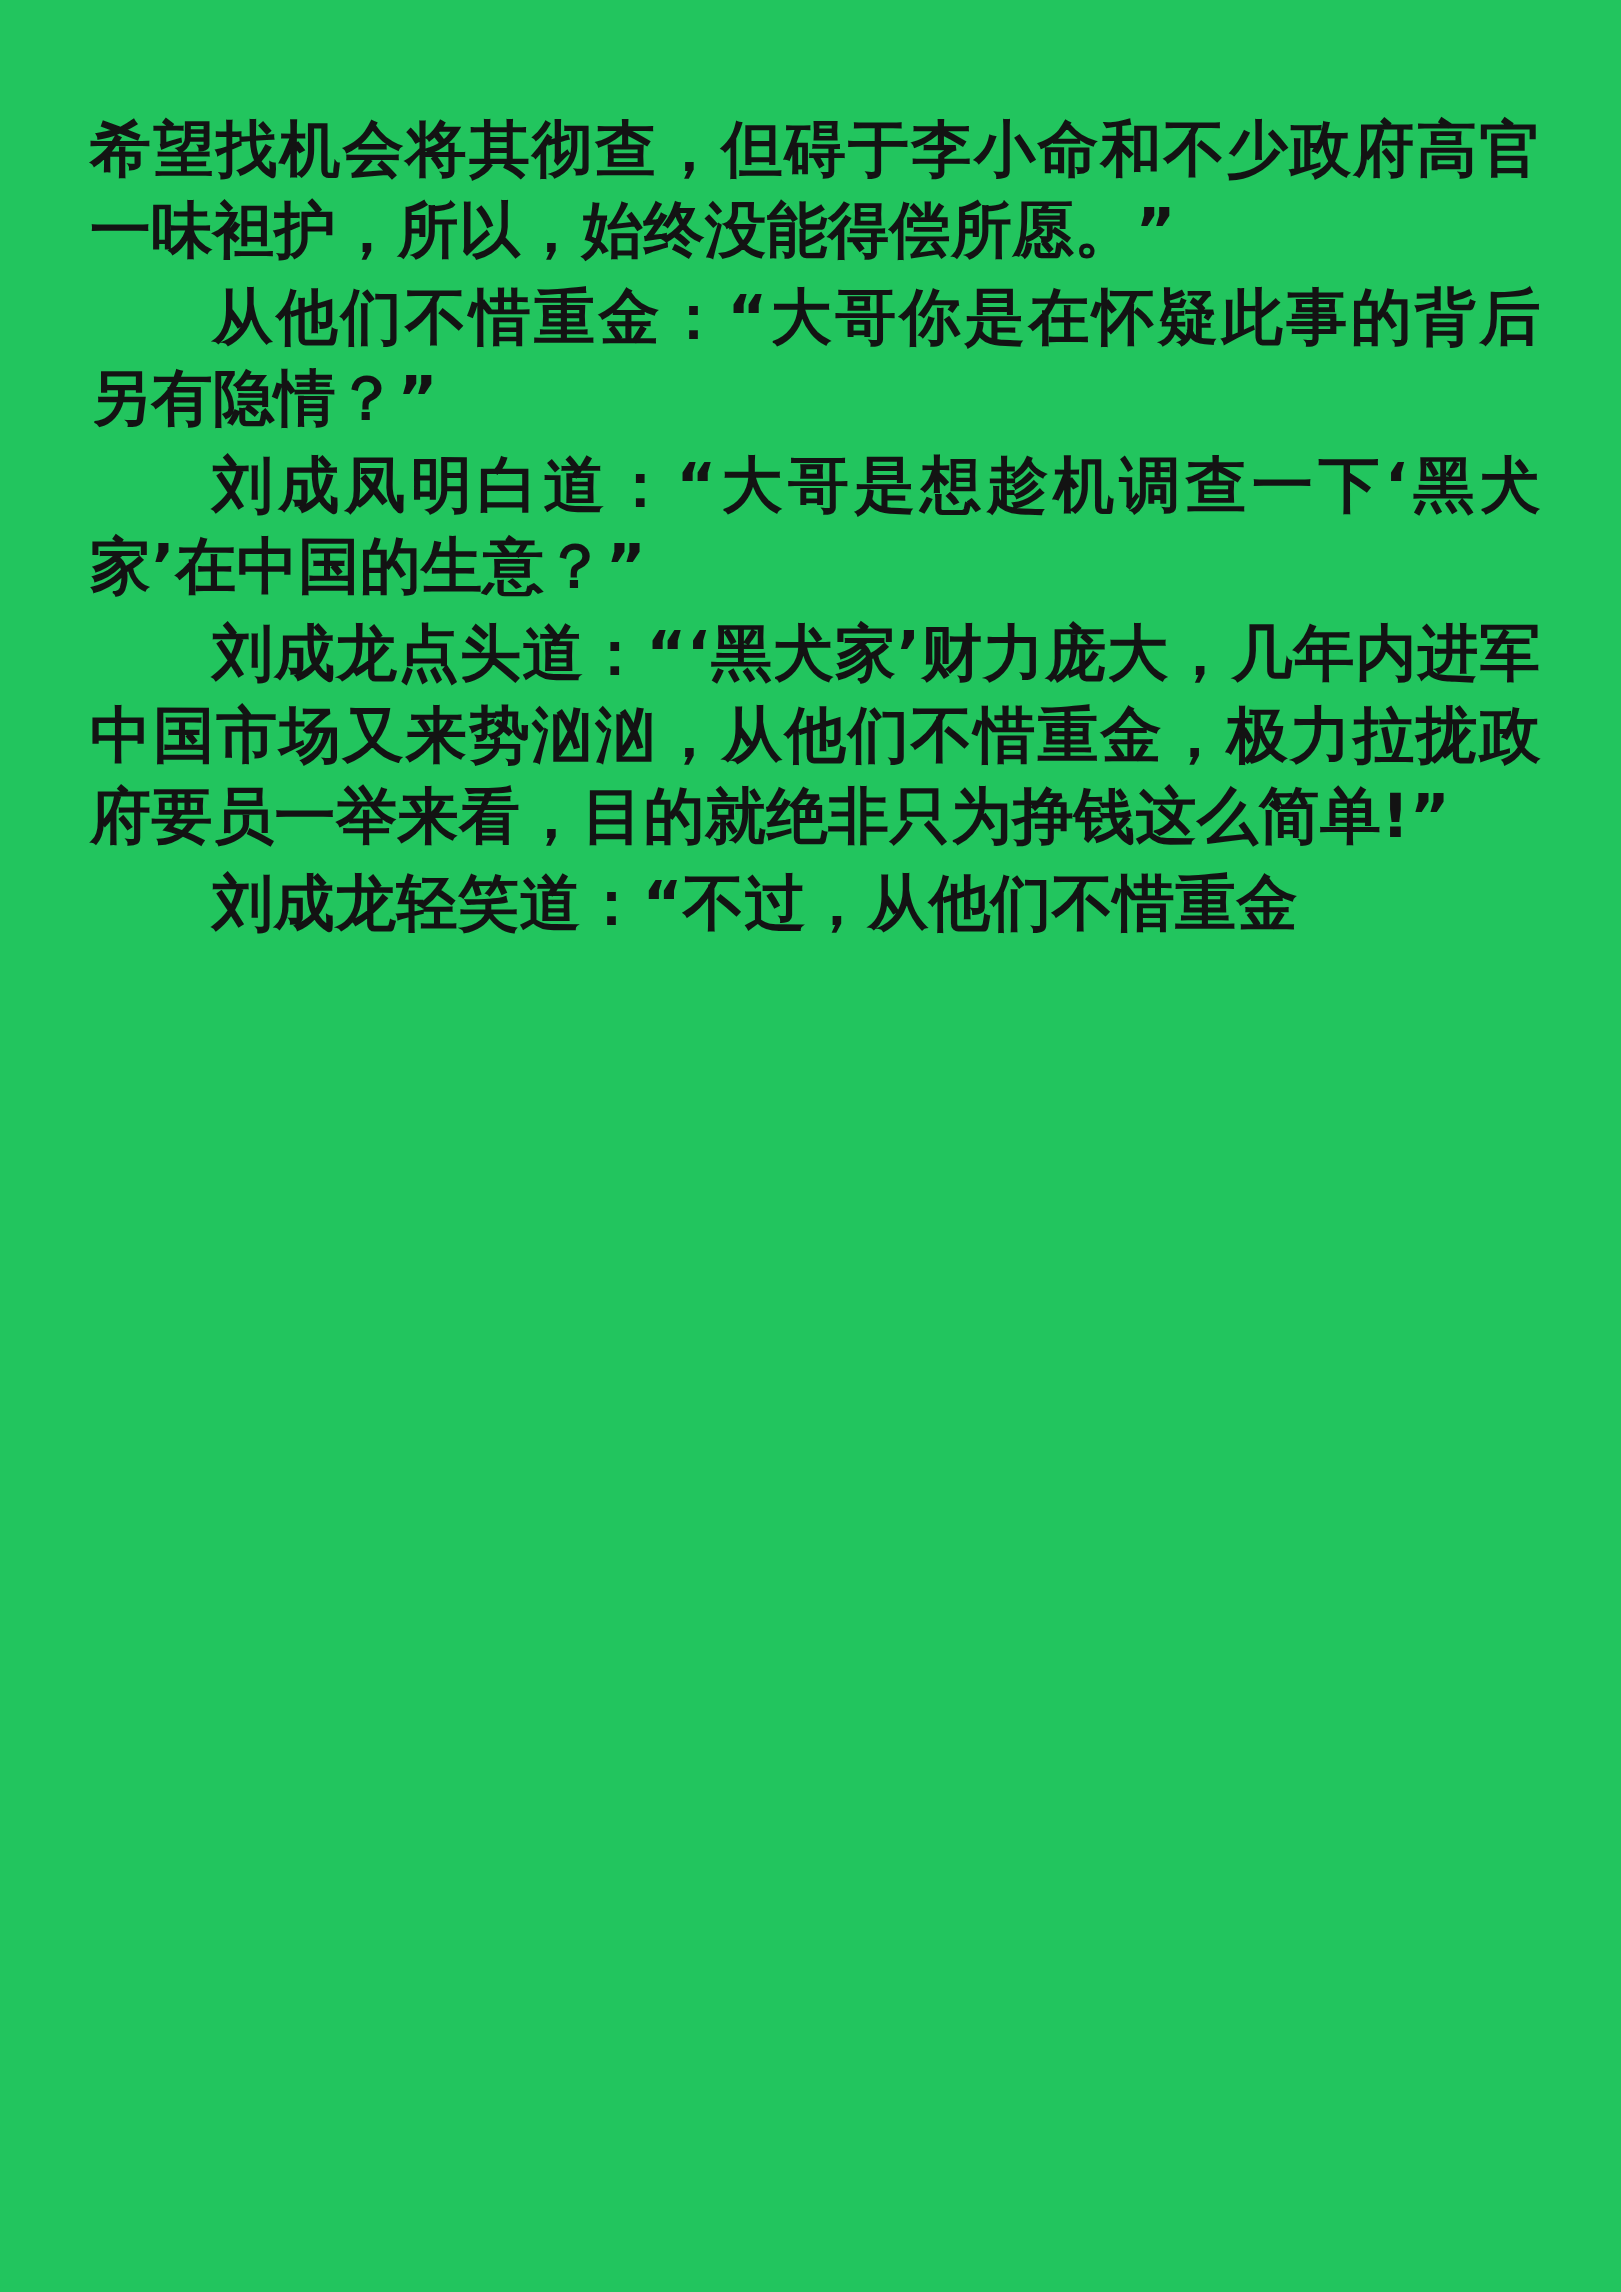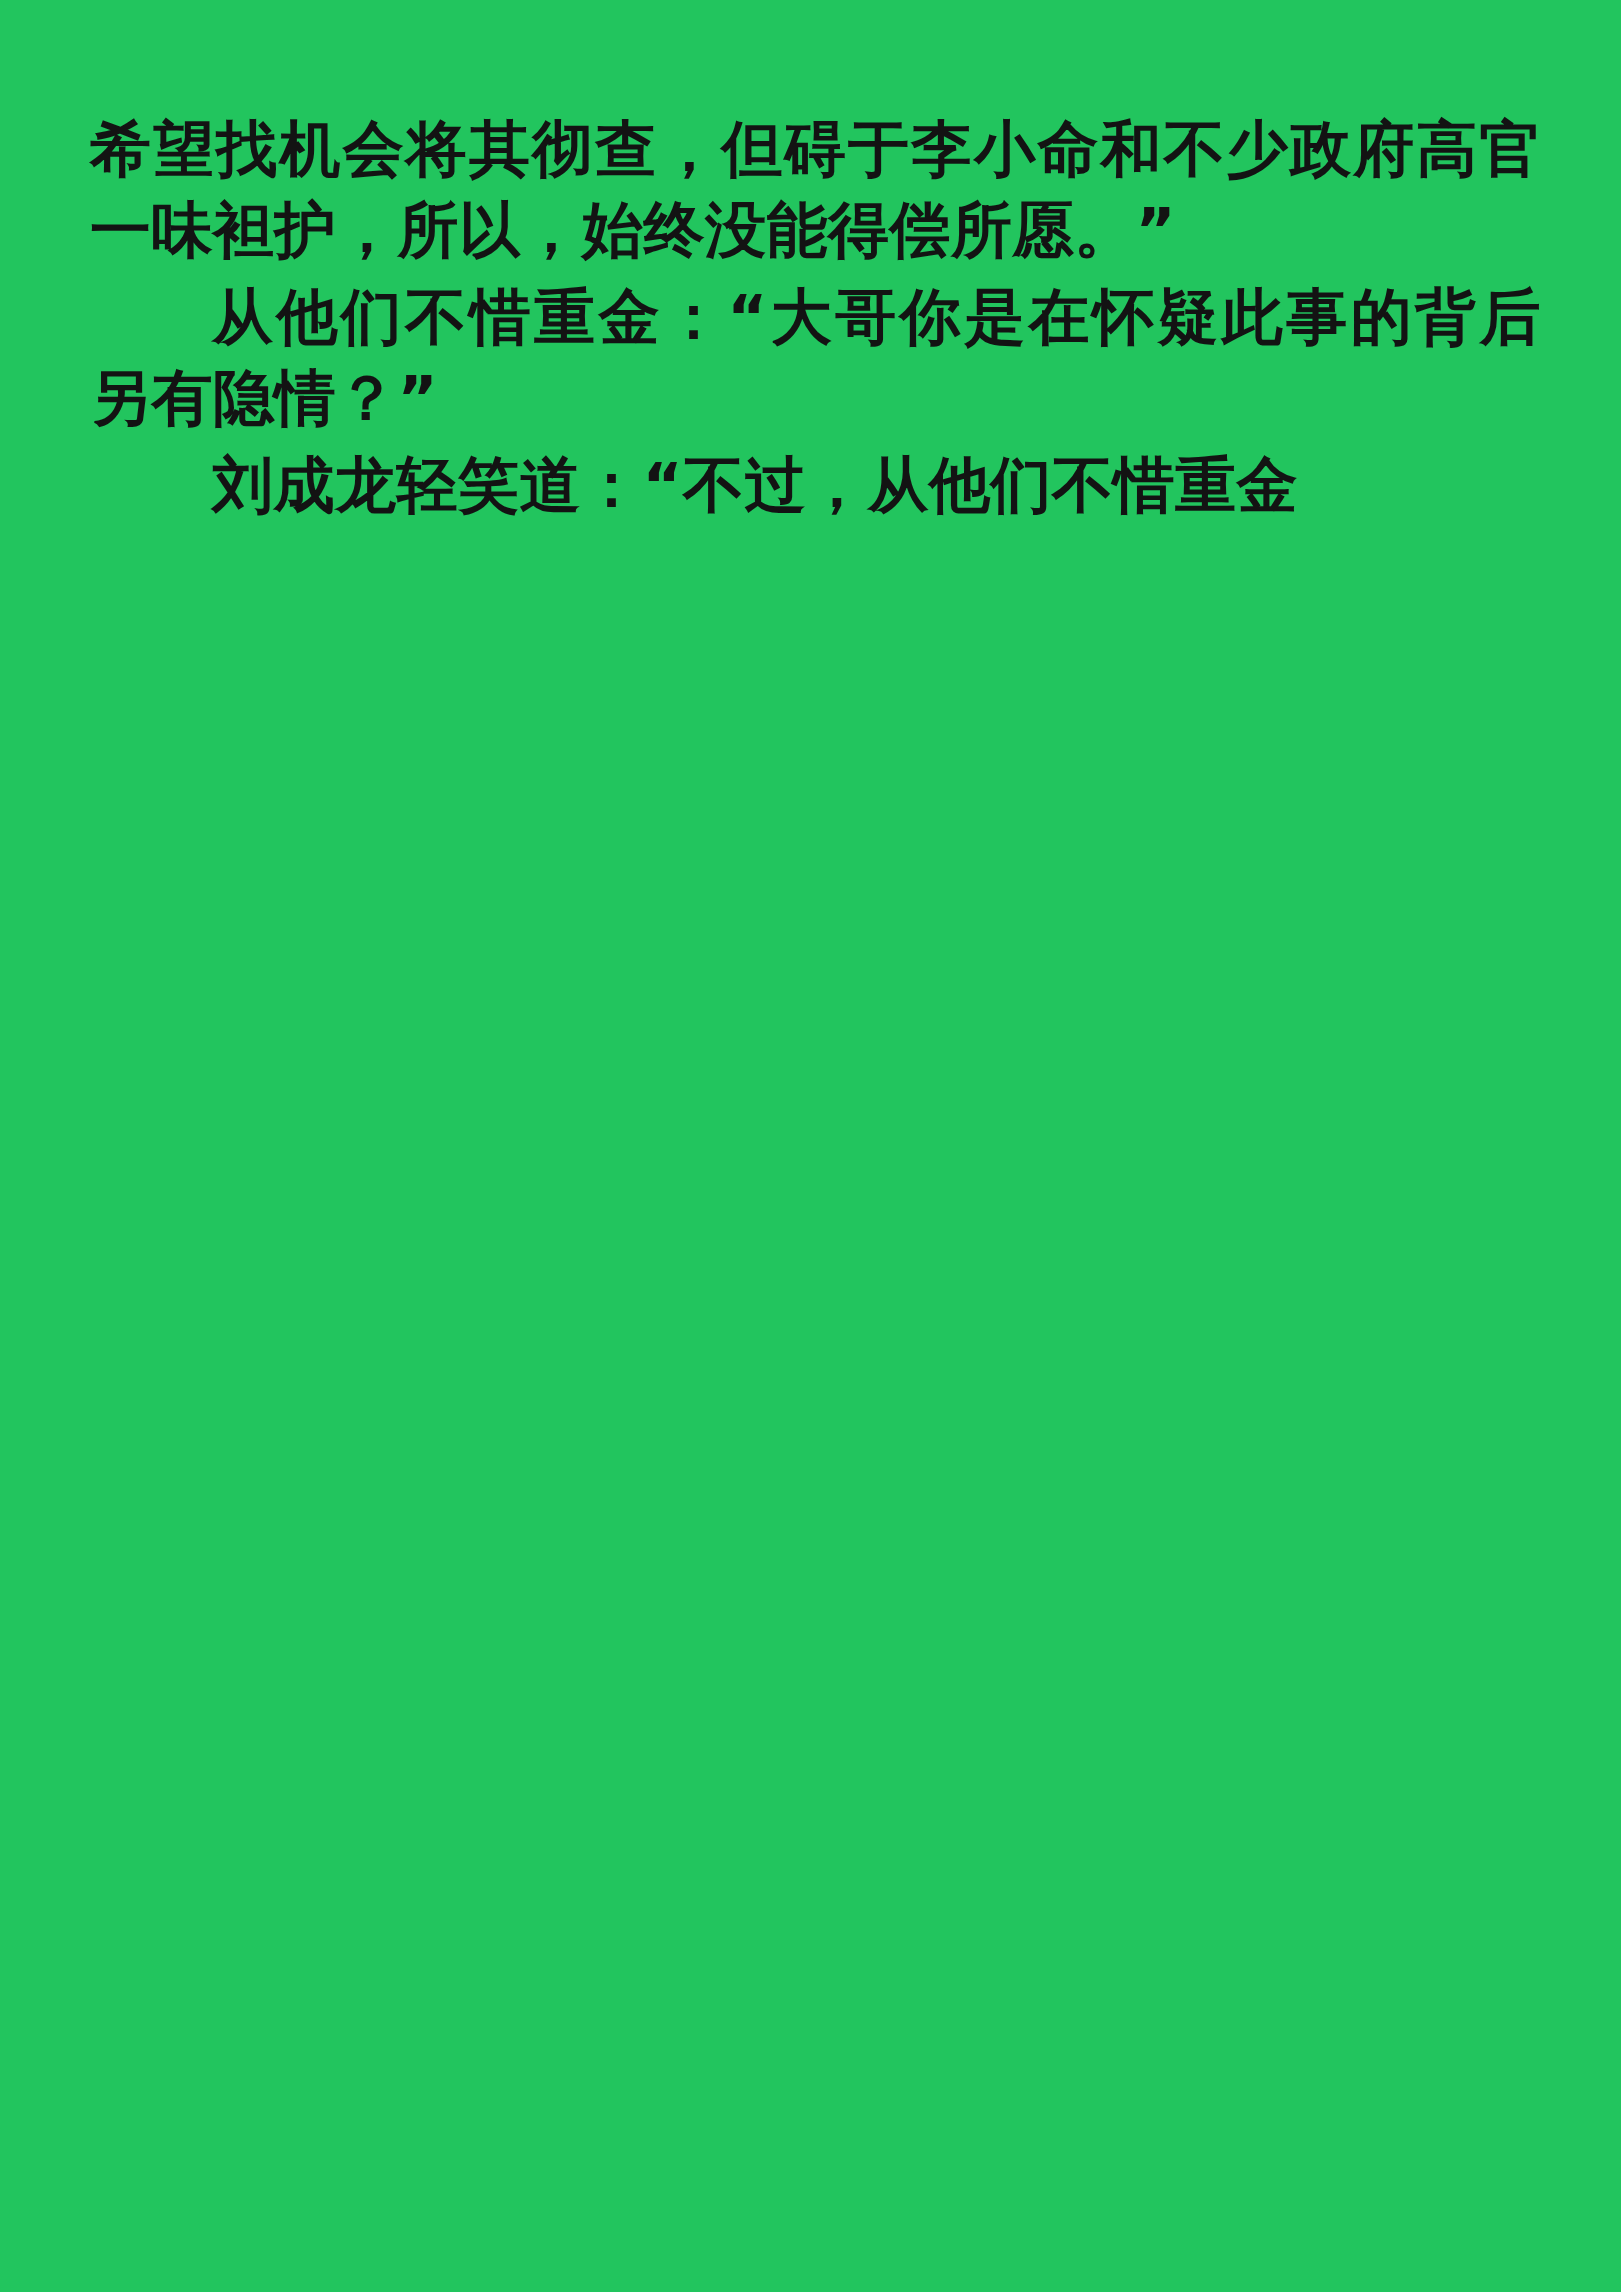--- a/index.html
+++ b/index.html
@@ -42,16 +42,18 @@
     text-indent: 122px;
   }
 </style>
 </head>
 <body>
 
 <div class="page">
   <div class="text-column">
     <p class="para">希望找机会将其彻查，但碍于李小命和不少政府高官一味袒护，所以，始终没能得偿所愿。”</p>
     <p class="para indent">从他们不惜重金：“大哥你是在怀疑此事的背后另有隐情？”</p>
+    <p class="para indent">刘成凤明白道：“大哥是想趁机调查一下‘黑犬家’在中国的生意？”</p>
+    <p class="para indent">刘成龙点头道：“‘黑犬家’财力庞大，几年内进军中国市场又来势汹汹，从他们不惜重金，极力拉拢政府要员一举来看，目的就绝非只为挣钱这么简单!”</p>
     <p class="para indent">刘成龙轻笑道：“不过，从他们不惜重金</p>
   </div>
 </div>
 
 
 </body></html>

